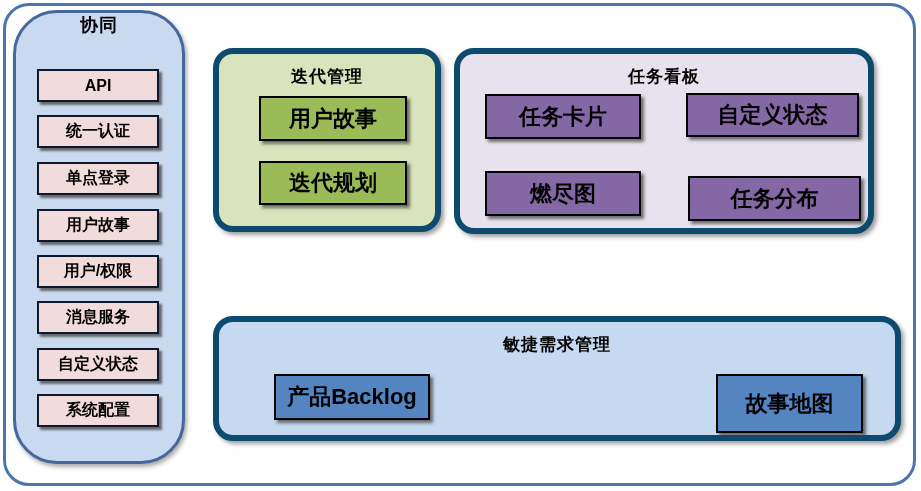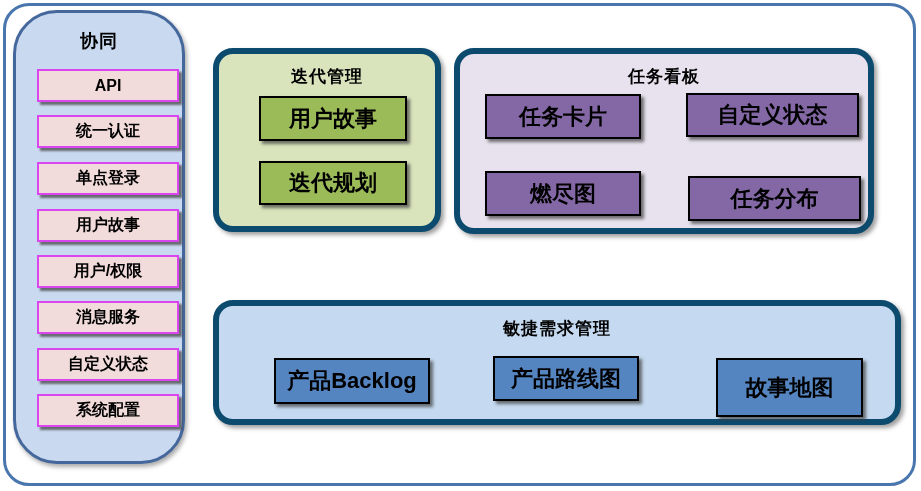--- a/index.html
+++ b/index.html
@@ -7,36 +7,36 @@
   .canvas { position:relative; width:921px; height:491px; background:#ffffff; overflow:hidden; }
 
   
   .frame { position:absolute; left:3px; top:3px; width:913px; height:483px;
            border:3px solid #4a76ae; border-radius:26px; background:#ffffff; }
 
   
   .sidebar { position:absolute; left:13px; top:10px; width:172px; height:454px;
              background:#c9d9ef; border:3px solid #44679c; border-radius:44px;
              box-shadow:2px 3px 4px rgba(90,90,90,.5); }
-  .sidebar-title { text-align:center; margin-top:16px; font-size:18px; font-weight:bold; letter-spacing:1px; }
-  .sidebar-item { position:absolute; left:21px; width:142px; height:33px;
-                  background:#f2dcdb; border:2px solid #d946ef;
+  .sidebar-title { text-align:center; font-size:18px; font-weight:bold; letter-spacing:1px; }
+  .sidebar-item { position:absolute; left:21px; width:122px; height:33px;
+                  background:#f2dcdb; border:2px solid #0f172a;
                   box-shadow:3px 3px 2px rgba(70,70,70,.75);
                   display:flex; align-items:center; justify-content:center;
                   font-weight:bold; font-size:16px; }
   .si0{top:56px} .si1{top:102px} .si2{top:149px} .si3{top:196px}
   .si4{top:242px} .si5{top:288px} .si6{top:335px} .si7{top:381px}
 
   
   .group { position:absolute; border:6px solid #0c4a6e; border-radius:20px;
            box-shadow:3px 3px 4px rgba(80,80,80,.55); }
   .group-title { text-align:center; padding-top:11px; font-size:17px; font-weight:bold; letter-spacing:1px; }
   .g-iteration { left:213px; top:48px;  width:228px; height:184px; background:#d9e4bd; }
   .g-taskboard { left:454px; top:48px;  width:420px; height:186px; background:#e7e2ed; }
-  .g-req       { left:213px; top:300px; width:688px; height:125px; background:#c5d9f0; }
+  .g-req       { left:213px; top:316px; width:688px; height:125px; background:#c5d9f0; }
 
   
   .node { position:absolute; display:flex; align-items:center; justify-content:center;
           border:2px solid #000; box-shadow:3px 3px 3px rgba(60,60,60,.7);
           font-weight:bold; font-size:22px; }
   .n-green  { background:#9bbb59; }
   .n-purple { background:#8468a6; }
   .n-blue   { background:#5585c1; }
 
   
@@ -80,16 +80,15 @@
     <div class="group-title">任务看板</div>
     <div class="node n-purple n-task-card">任务卡片</div>
     <div class="node n-purple n-cust-status">自定义状态</div>
     <div class="node n-purple n-burndown">燃尽图</div>
     <div class="node n-purple n-task-dist">任务分布</div>
   </div>
 
   <div class="group g-req">
     <div class="group-title">敏捷需求管理</div>
     <div class="node n-blue n-backlog">产品Backlog</div>
-    <div class="node n-blue n-roadmap">产品路线图</div>
     <div class="node n-blue n-storymap">故事地图</div>
   </div>
 </div>
 
 </body></html>

